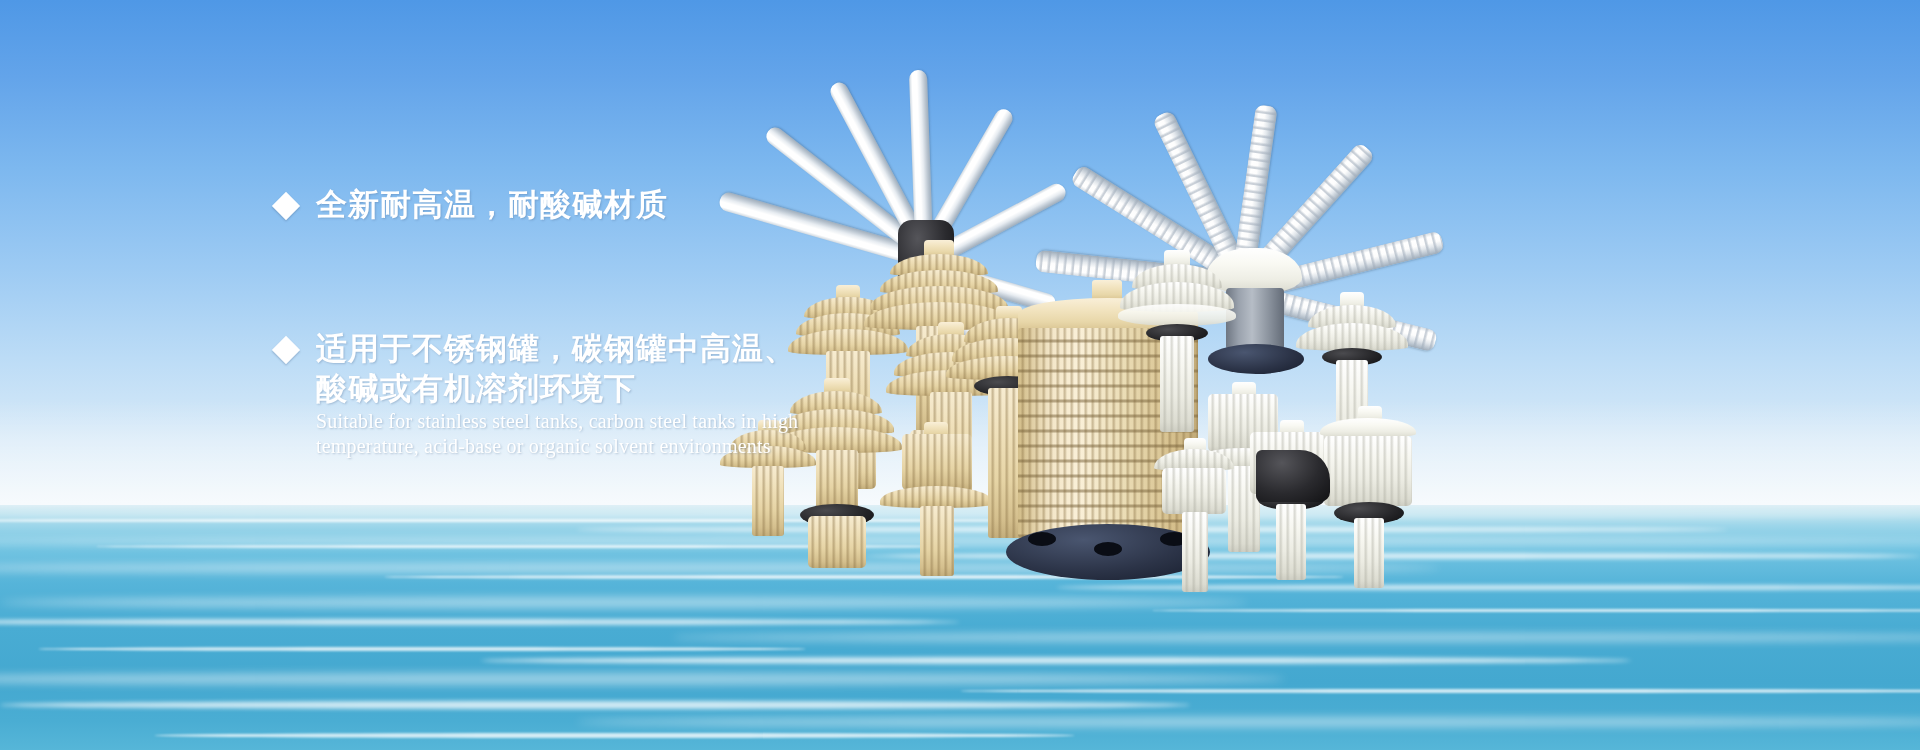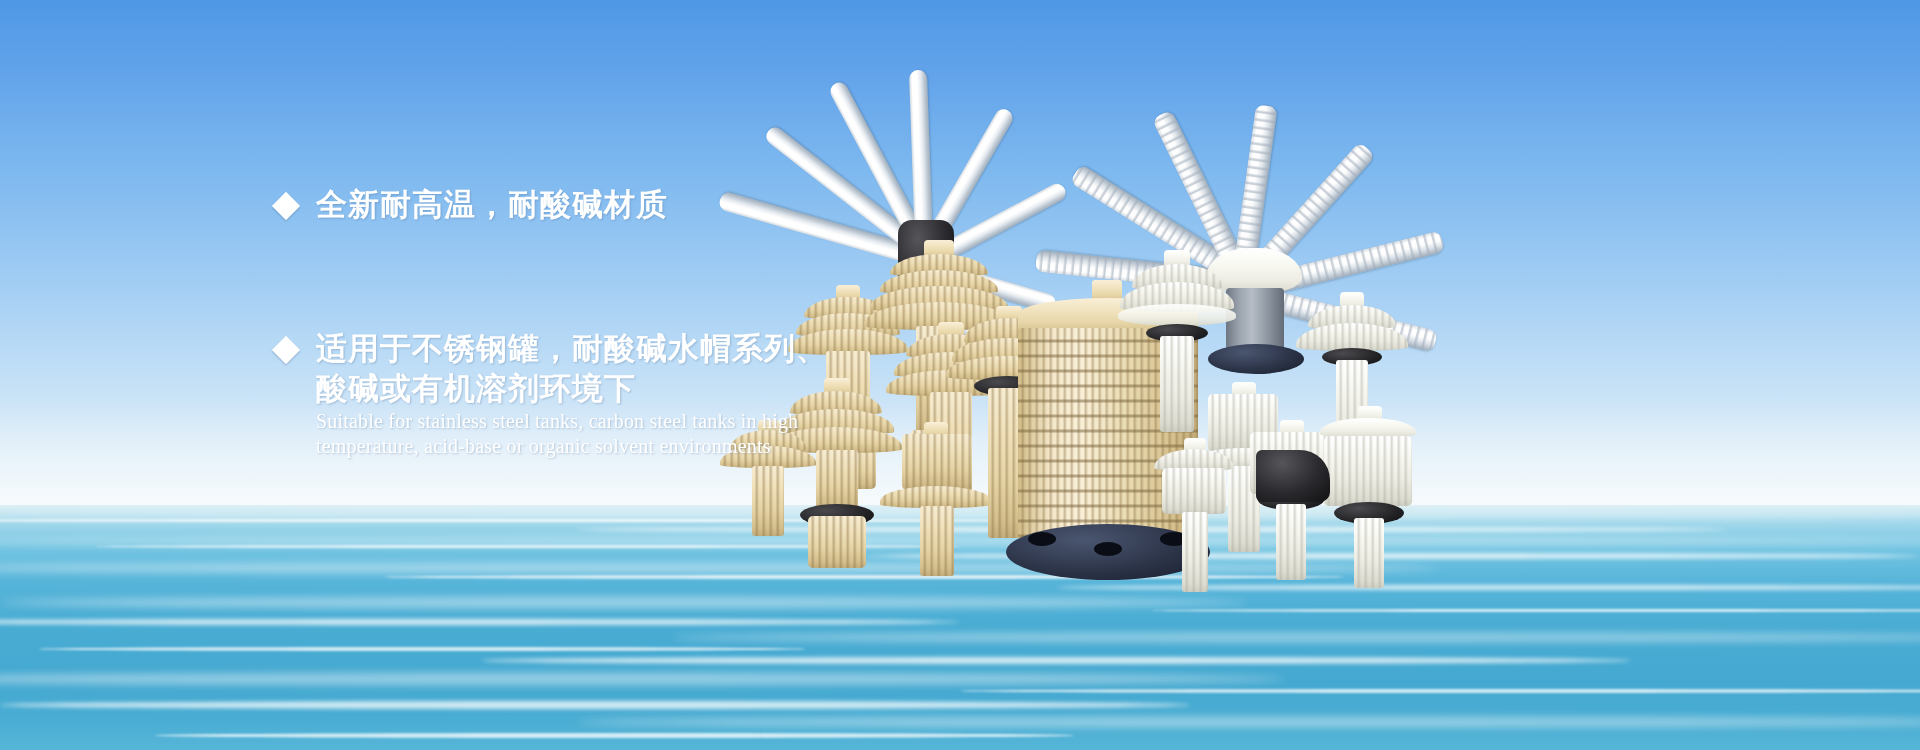--- a/index.html
+++ b/index.html
@@ -440,21 +440,21 @@
     <div class="bullet">
       <div class="b-row">
         <span class="diamond"></span>
         <span class="b-cn">全新耐高温，耐酸碱材质</span>
       </div>
     </div>
 
     <div class="bullet">
       <div class="b-row">
         <span class="diamond"></span>
-        <span class="b-cn">适用于不锈钢罐，耐酸碱水帽系列、
+        <span class="b-cn">适用于不锈钢罐，碳钢罐中高温、
 酸碱或有机溶剂环境下</span>
       </div>
       <div class="b-en">Suitable for stainless steel tanks, carbon steel tanks in high
 temperature, acid-base or organic solvent environments</div>
     </div>
 
   </div>
 
 </div>
 

